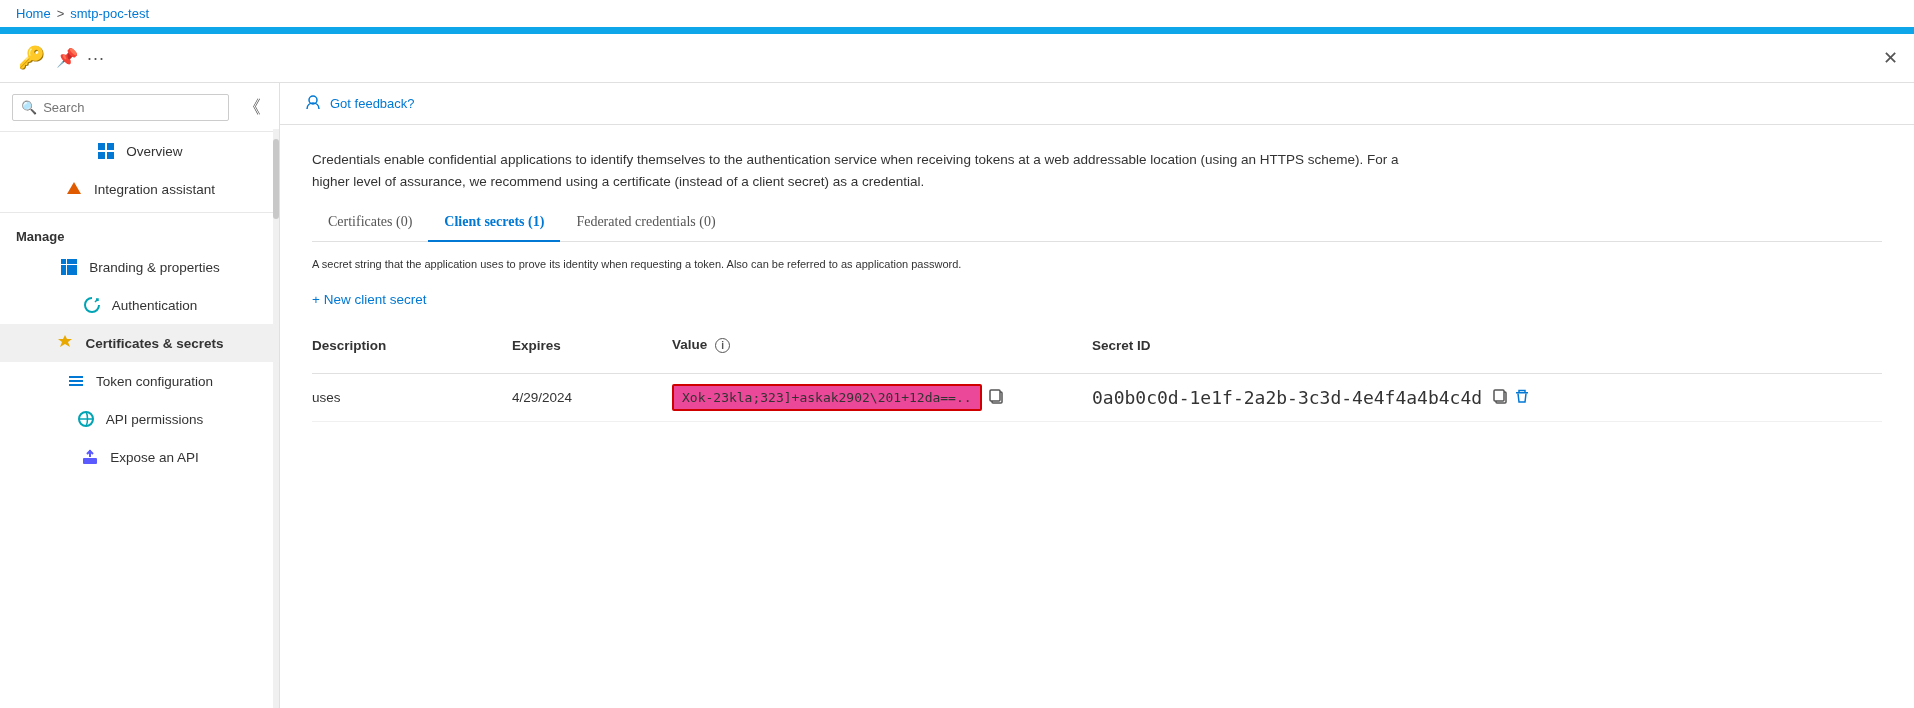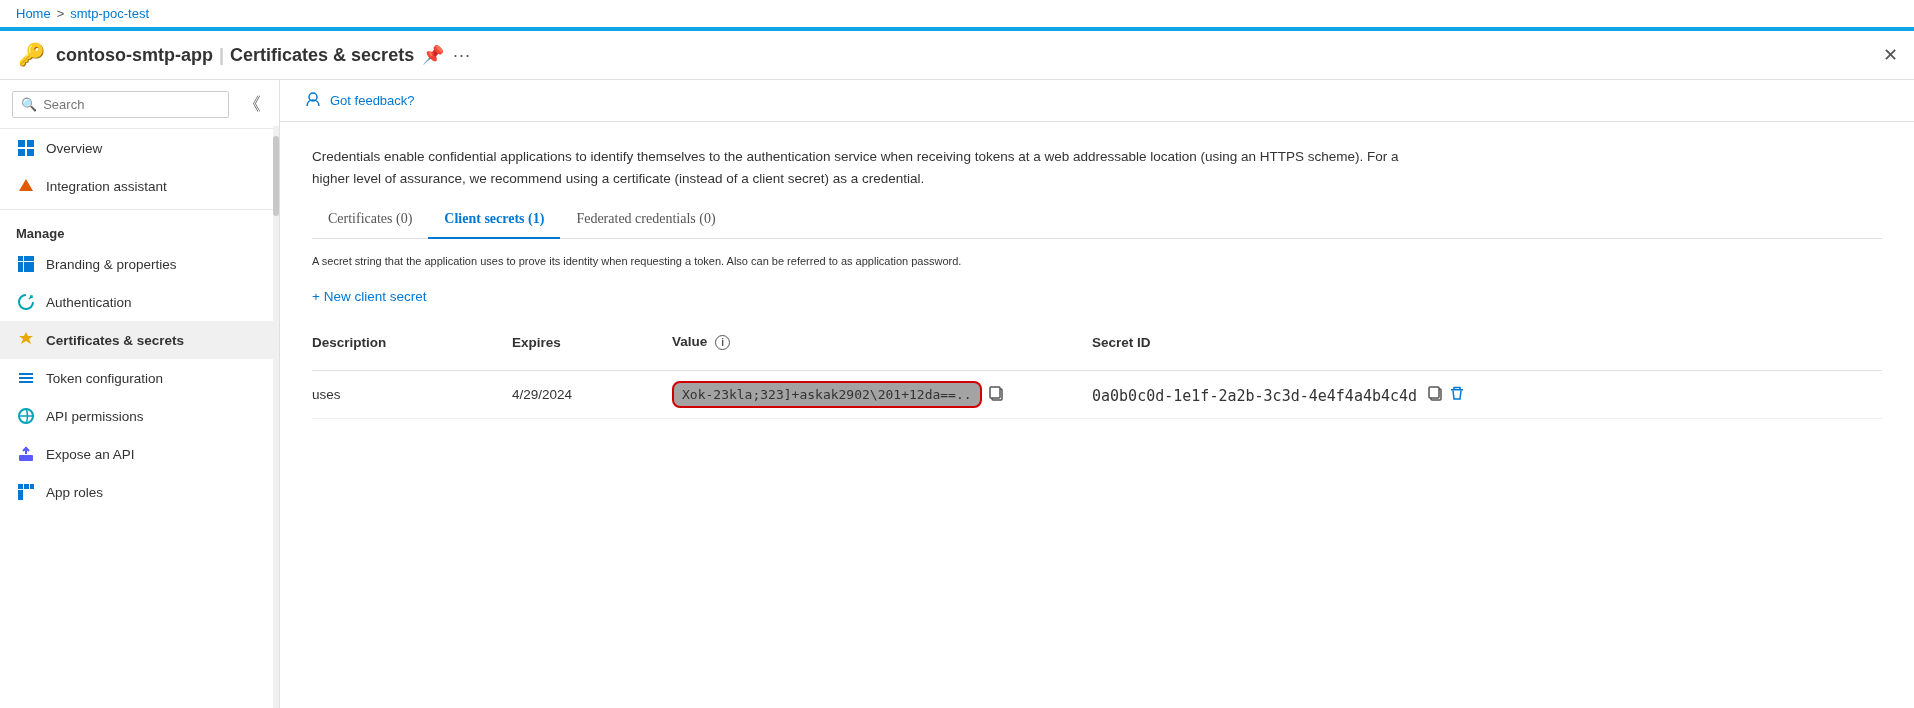--- a/index.html
+++ b/index.html
@@ -13,21 +13,21 @@
 
     
     .main-layout { display: flex; flex: 1; overflow: hidden; }
 
     
     .sidebar { width: 280px; min-width: 280px; border-right: 1px solid #e0e0e0; background: #fff; display: flex; flex-direction: column; overflow-y: auto; }
     .search-box { display: flex; align-items: center; border: 1px solid #ccc; border-radius: 2px; padding: 5px 8px; gap: 6px; background: #fff; }
     .search-box input { border: none; outline: none; font-size: 13px; width: 100%; background: transparent; color: #333; }
     .collapse-btn { background: none; border: none; cursor: pointer; color: #555; font-size: 18px; padding: 2px 6px; margin-left: 4px; }
 
-    .nav-item { display: flex; align-items: center; gap: 10px; padding: 9px 16px; cursor: pointer; color: #333; font-size: 13.5px; }
+    .nav-item { display: flex; align-items: center; gap: 10px; padding: 9px 16px; cursor: pointer; color: #333; font-size: 13.5px; justify-content: center; }
     .nav-item.active { background: #f0f0f0; font-weight: 600; }
     .nav-icon { width: 20px; height: 20px; display: flex; align-items: center; justify-content: center; flex-shrink: 0; }
 
     .nav-section-label { padding: 12px 16px 4px 16px; font-size: 13px; font-weight: 600; color: #333; }
     .nav-divider { border: none; border-top: 1px solid #e8e8e8; margin: 4px 0; }
 
     
     .content { flex: 1; overflow-y: auto; padding: 0; background: #fff; }
     .feedback-bar { display: flex; align-items: center; gap: 8px; padding: 10px 24px; border-bottom: 1px solid #e0e0e0; color: #0078d4; font-size: 13px; }
 
@@ -43,46 +43,43 @@
 
     
     .add-btn { display: flex; align-items: center; gap: 6px; color: #0078d4; font-size: 13.5px; cursor: pointer; background: none; border: none; padding: 6px 0; margin-bottom: 16px; }
 
     
     .secrets-table { width: 100%; border-collapse: collapse; font-size: 13.5px; }
     .secrets-table th { text-align: left; padding: 8px 12px 20px 0; font-weight: 600; color: #333; border-bottom: 1px solid #e0e0e0; }
     .secrets-table td { padding: 10px 12px 10px 0; color: #333; border-bottom: 1px solid #f0f0f0; vertical-align: middle; }
 
     .value-cell { display: flex; align-items: center; gap: 6px; }
-    .value-box { border: 2px solid #d00000; border-radius: 8px; padding: 4px 8px; background: #a3a3a3; font-family: monospace; font-size: 13px; color: #333; min-width: 280px; }
+    .value-box { border: 2px solid #d00000; border-radius: 2px; padding: 4px 8px; background: #ec4899; font-family: monospace; font-size: 13px; color: #333; min-width: 280px; }
     .copy-icon-btn { background: none; border: none; cursor: pointer; color: #555; font-size: 15px; }
 
-    .secret-id { font-family: monospace; font-size: 15px; }
+    .secret-id { font-family: monospace; font-size: 18px; }
 
     .info-circle { display: inline-flex; align-items: center; justify-content: center; width: 15px; height: 15px; border: 1px solid #555; border-radius: 50%; font-size: 10px; color: #555; margin-left: 4px; cursor: pointer; }
 
     
     .icon-overview { color: #0078d4; }
     .icon-branding { color: #0078d4; }
   </style>
 </head>
 <body>
 
-<div style="padding: 6px 16px; background:#fff; border-bottom:4px solid #0ea5e9; display:flex; align-items:center; gap:6px;">
+<div style="padding: 6px 16px; background:#fff; border-bottom:7px solid #0ea5e9; display:flex; align-items:center; gap:6px;">
   <a style="color:#0078d4; text-decoration:none; font-size:13px;">Home</a>
   <span style="color:#555; font-size:13px;">&gt;</span>
   <a style="color:#0078d4; text-decoration:none; font-size:13px;">smtp-poc-test</a>
 </div>
 
 <div class="top-bar">
   <div class="top-bar-left">
     <div class="app-icon">🔑</div>
-    <div style="font-size:18px; font-weight:600;">
-      <span>contoso-smtp-app</span><span style="color:#ccc; margin:0 6px;">|</span><span>Certificates &amp; secrets</span>
-    </div>
     <button class="pin-icon" title="Pin">📌</button>
     <button class="more-icon" title="More">···</button>
   </div>
   <button class="close-icon">✕</button>
 </div>
 
 <div class="main-layout">
 
   <div class="sidebar" style="position:relative;">
 
@@ -179,31 +176,20 @@
     <div class="nav-item">
       <span class="nav-icon">
         <svg width="18" height="18" viewBox="0 0 18 18">
             <rect x="2" y="10" width="14" height="6" rx="1" fill="#5a5aff"></rect>
             <path d="M9 2 L9 9 M6 6 L9 3 L12 6" stroke="#5a5aff" stroke-width="2" fill="none"></path>
           </svg>
       </span>
       <span>Expose an API</span>
     </div>
 
-    <div class="nav-item">
-      <span class="nav-icon">
-        <svg width="18" height="18" viewBox="0 0 18 18">
-            <rect x="1" y="1" width="5" height="5" fill="#0078d4"></rect>
-            <rect x="7" y="1" width="5" height="5" fill="#0078d4"></rect>
-            <rect x="13" y="1" width="4" height="5" fill="#0078d4"></rect>
-            <rect x="1" y="7" width="5" height="10" fill="#0078d4"></rect>
-          </svg>
-      </span>
-      <span>App roles</span>
-    </div>
   </div>
 
   <div class="content">
 
     <div class="feedback-bar">
       <span>
         <svg width="18" height="18" viewBox="0 0 18 18">
             <circle cx="9" cy="7" r="4" stroke="#0078d4" stroke-width="1.5" fill="none"></circle>
             <path d="M3 16 C3 12 6 10 9 10 C12 10 15 12 15 16" stroke="#0078d4" stroke-width="1.5" fill="none"></path>
           </svg>

